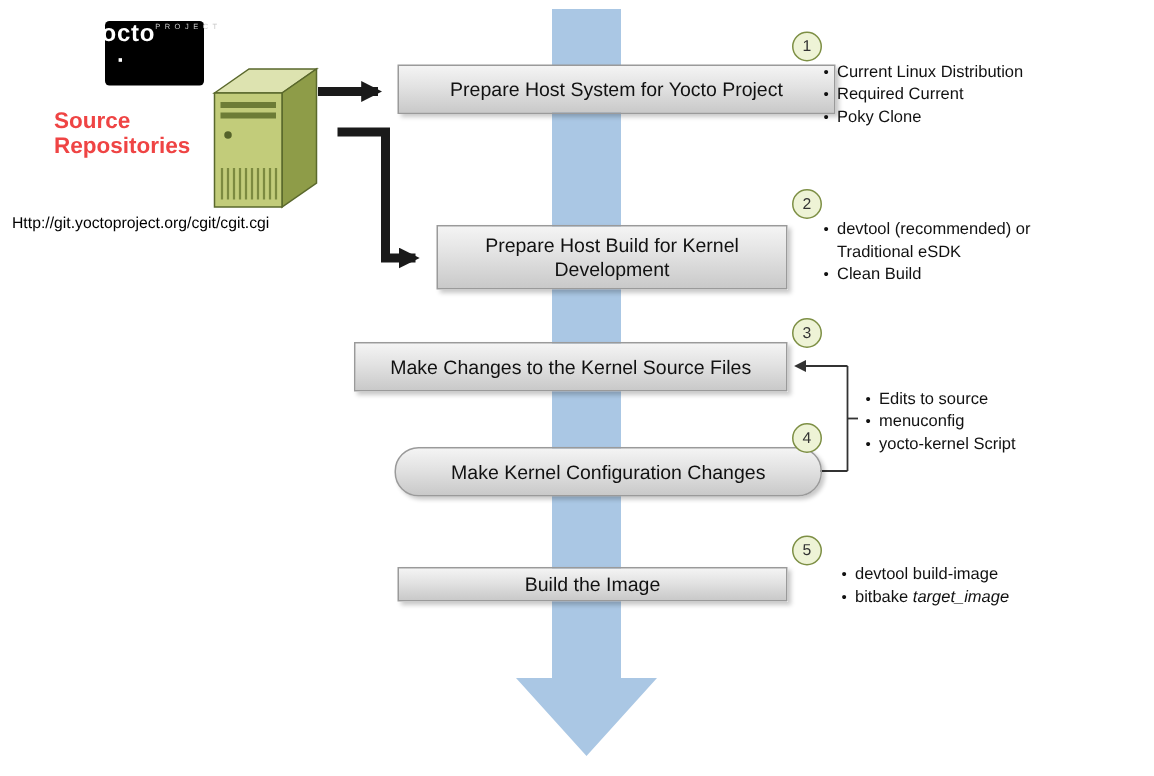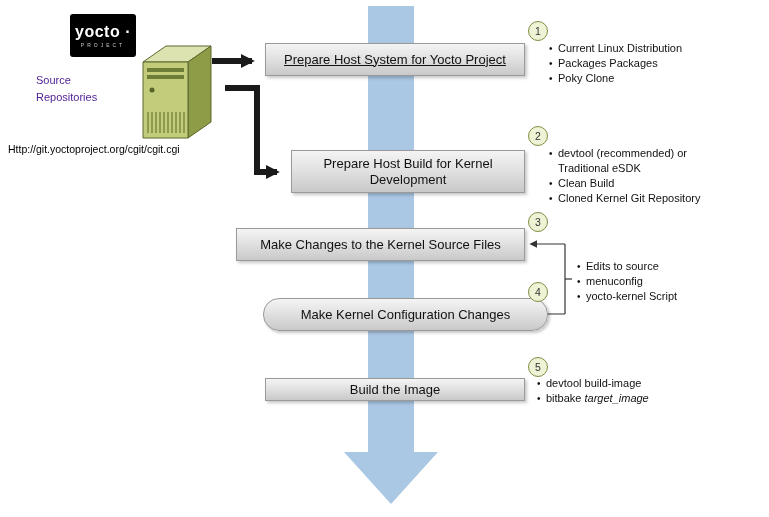--- a/index.html
+++ b/index.html
@@ -9,21 +9,21 @@
   }
   svg.layer { position:absolute; left:0; top:0; width:769px; height:517px; pointer-events:none; }
 
   .box {
     position:absolute; display:flex; align-items:center; justify-content:center;
     text-align:center; font-size:13px; color:#111;
     background:linear-gradient(180deg,#f4f4f4 0%,#e2e2e2 45%,#c9c9c9 100%);
     border:1px solid #9a9a9a; box-shadow:2px 2px 3px rgba(0,0,0,.22);
     line-height:16px; padding:0 6px; box-sizing:border-box;
   }
-  .box-1 { left:265px; top:43px;  width:260px; height:33px;text-decoration:underline; }
+  .box-1 { left:265px; top:43px;  width:292px; height:33px; }
   .box-2 { left:291px; top:150px; width:234px; height:43px; }
   .box-3 { left:236px; top:228px; width:289px; height:33px; }
   .box-4 { left:263px; top:298px; width:285px; height:33px;border-radius:16px; }
   .box-5 { left:265px; top:378px; width:260px; height:23px; }
 
   .circle {
     position:absolute; width:20px; height:20px; border-radius:50%;
     background:#eef3d6; border:1px solid #7d8f44; box-sizing:border-box;
     display:flex; align-items:center; justify-content:center;
     font-size:10.5px; color:#333;
@@ -33,33 +33,33 @@
   .c3 { left:528px; top:212px; }
   .c4 { left:528px; top:282px; }
   .c5 { left:528px; top:357px; }
 
   ul.bullets { position:absolute; list-style:none; margin:0; padding:0; font-size:11px; color:#111; }
   ul.bullets li { position:relative; line-height:15px; padding-left:10px; }
   ul.bullets li::before { content:"•"; position:absolute; left:1px; top:0; font-size:10px; }
   .list-1 { left:548px; top:41px; }
   .list-2 { left:548px; top:146px; width:172px; }
   .list-34 { left:576px; top:259px; }
-  .list-5 { left:536px; top:376px; }
+  .list-5 { left:560px; top:376px; }
 
   .logo {
     position:absolute; left:70px; top:14px; width:66px; height:43px;
     background:#000; border-radius:3px; color:#fff; text-align:center;
-    display:flex; flex-direction:column; justify-content:center;
+    display:flex; flex-direction:row; justify-content:center;
   }
   .logo .brand { font-size:16px; font-weight:bold; line-height:18px; letter-spacing:0.5px; }
   .logo .sub { font-size:5px; letter-spacing:3px; color:#c9c9c9; line-height:8px; }
 
   .src-label {
-    position:absolute; left:36px; top:72px; font-size:11px; font-weight:normal;
-    color:#4c1d95; white-space:pre-line; line-height:17px;
+    position:absolute; left:36px; top:72px; font-size:15px; font-weight:bold;
+    color:#ef4444; white-space:pre-line; line-height:17px;
   }
   .src-url { position:absolute; left:8px; top:143px; font-size:10.5px; color:#000; }
 </style>
 </head>
 <body>
 
 <div class="canvas">
 
   <svg class="layer" viewBox="0 0 769 517">
     <defs>
@@ -120,28 +120,27 @@
   <div class="box box-5">Build the Image</div>
 
   <div class="circle c1">1</div>
   <div class="circle c2">2</div>
   <div class="circle c3">3</div>
   <div class="circle c4">4</div>
   <div class="circle c5">5</div>
 
   <ul class="bullets list-1">
     <li>Current Linux Distribution</li>
-    <li>Packages Packages</li>
+    <li>Required Current</li>
     <li>Poky Clone</li>
   </ul>
 
   <ul class="bullets list-2">
     <li>devtool (recommended) or Traditional eSDK</li>
     <li>Clean Build</li>
-    <li>Cloned Kernel Git Repository</li>
   </ul>
 
   <ul class="bullets list-34">
     <li>Edits to source</li>
     <li>menuconfig</li>
     <li>yocto-kernel Script</li>
   </ul>
 
   <ul class="bullets list-5">
     <li>devtool build-image</li>

